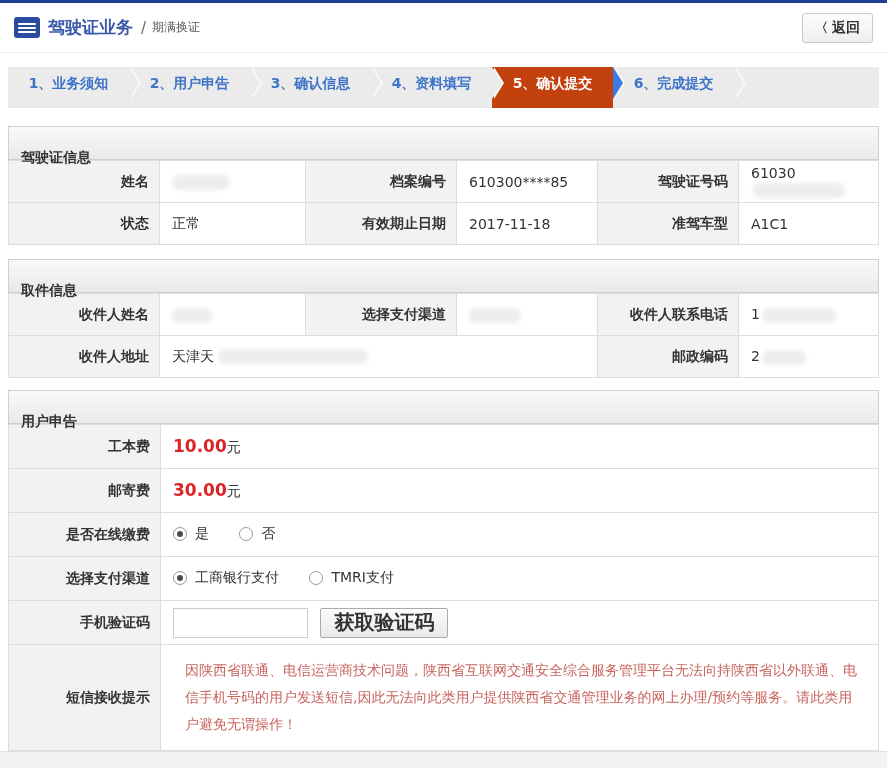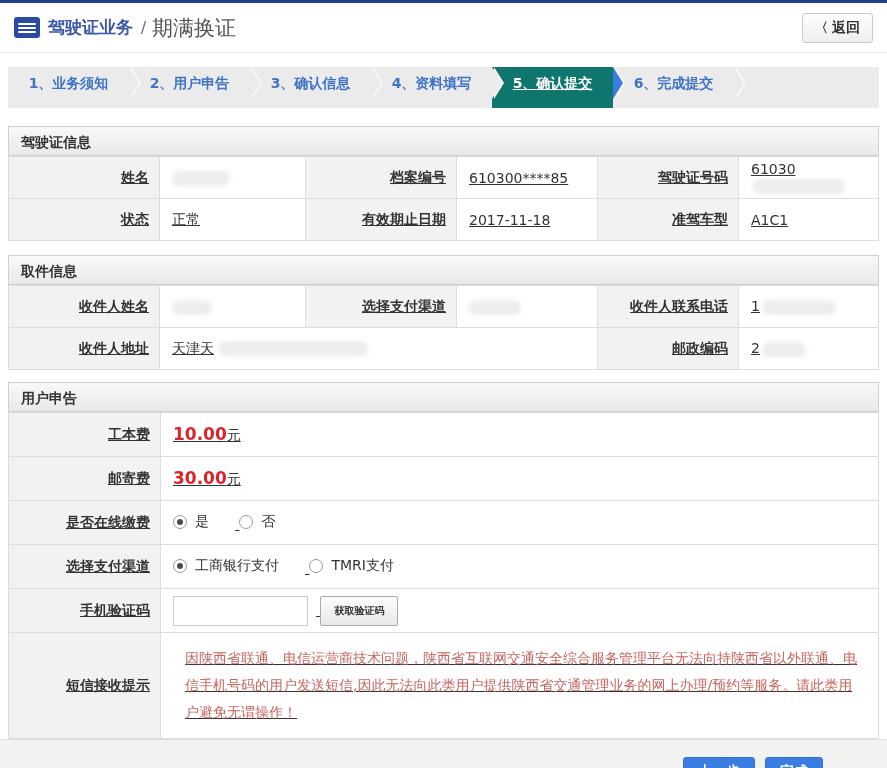--- a/index.html
+++ b/index.html
@@ -14,45 +14,45 @@
 
   
   .hdr { height: 50px; display: flex; align-items: center; padding: 0 14px;
          border-bottom: 1px solid #efefef; flex: 0 0 auto; }
   .hdr-icon { width: 26px; height: 21px; background: #2b4ba0; border-radius: 3px;
          display: inline-flex; flex-direction: column; justify-content: center; gap: 2px;
          padding: 3px 4px; margin-right: 8px; }
   .hdr-icon i { display: block; height: 2px; background: #fff; border-radius: 1px; }
   .hdr-title { color: #3a57a8; font-size: 17px; font-weight: bold; }
   .hdr-sep { color: #666; font-size: 15px; margin: 0 6px 0 8px; }
-  .hdr-sub { color: #555; font-size: 21px; }
+  .hdr-sub { color: #555; font-size: 12px; }
   .hdr-spacer { flex: 1; }
   .btn-back { height: 30px; padding: 0 12px; background: linear-gradient(#fdfdfd,#efefef);
          border: 1px solid #c9c9c9; border-radius: 3px; color: #333; font-size: 14px;
          font-weight: bold; cursor: pointer; display: inline-flex; align-items: center; gap: 4px; }
   .btn-back .chev { font-size: 13px; font-weight: bold; }
 
   
   .steps { display: flex; height: 41px; margin: 14px 8px 18px; background: #ebebeb; flex: 0 0 auto; }
   .step { position: relative; width: 121px; line-height: 32px; text-align: center;
           color: #3e73c8; font-weight: bold; font-size: 14px; background: #ebebeb; cursor: pointer; }
   .step::before, .step::after { content: ""; position: absolute; top: 0;
           border-top: 16px solid transparent; border-bottom: 16px solid transparent; }
   .step::after  { left: 100%; border-left: 10px solid #ebebeb; z-index: 2; }
   .step::before { left: calc(100% + 2px); border-left: 10px solid #f9f9f9; z-index: 1; }
-  .step.active { background: #0f766e; color: #fff; text-decoration: underline; }
+  .step.active { background: #c2410c; color: #fff; }
   .step.active::after { border-left-color: #3a7de2; }
   .steps-fill { flex: 1; background: #ebebeb; }
 
   
   .content { margin: 0 8px; flex: 0 0 auto; }
-  .sec-hd { height: 30px; line-height: 28px; padding: 1px 12px; font-weight: bold; color: #333;
+  .sec-hd { height: 30px; line-height: 28px; padding: 16px 12px; font-weight: bold; color: #333;
             background: linear-gradient(#f9f9f9,#e9e9e9); border: 1px solid #cfcfcf; }
   table { width: 100%; border-collapse: collapse; border: 1px solid #d8d8d8; border-top: none;
-          table-layout: fixed; text-decoration: underline; }
+          table-layout: fixed; }
   th, td { border: 1px solid #ddd; font-size: 14px; height: 42px; }
   th { background: #f2f2f2; text-align: right; padding-right: 10px; font-weight: bold; color: #333; }
   td { background: #fff; text-align: left; padding-left: 12px; color: #333; }
   .mb14 { margin-bottom: 14px; } .mb12 { margin-bottom: 12px; }
 
   .redacted { display: inline-block; height: 15px; border-radius: 7px;
               background: #e9e9e9; filter: blur(2px); vertical-align: middle; opacity: .8; }
 
   
   .pay-table th { width: 152px; }
@@ -60,21 +60,21 @@
   .price { color: #dc2428; font-size: 17px; font-weight: bold; }
   .unit { color: #333; font-size: 14px; }
   .radio-opt { display: inline-flex; align-items: center; gap: 8px; margin-right: 26px; cursor: pointer; }
   .radio { width: 14px; height: 14px; border: 1px solid #9a9a9a; border-radius: 50%;
            background: #fff; display: inline-block; position: relative; }
   .radio.checked::after { content: ""; position: absolute; left: 3px; top: 3px;
            width: 6px; height: 6px; border-radius: 50%; background: #4a4a4a; }
   .code-input { width: 135px; height: 30px; border: 1px solid #ccc; padding: 0 6px;
            font-size: 14px; margin-right: 8px; vertical-align: middle; }
   .btn-code { height: 30px; padding: 0 13px; background: linear-gradient(#fcfcfc,#e9e9e9);
-           border: 1px solid #aaa; border-radius: 2px; font-size: 10px; font-weight: bold;
+           border: 1px solid #aaa; border-radius: 2px; font-size: 20px; font-weight: bold;
            color: #333; cursor: pointer; vertical-align: middle; }
   .warn-cell { padding: 12px 14px 12px 24px; line-height: 27px; height: auto; }
   .warn-text { color: #c8655f; font-size: 14px; }
 
   
   .footer { margin-top: auto; height: 66px; background: #f2f2f1; border-top: 1px solid #e0e0e0;
             border-bottom: 2px solid #e6e6e5; display: flex; align-items: center;
             justify-content: flex-end; padding-right: 64px; gap: 10px; flex: 0 0 auto; }
   .btn-blue { height: 29px; padding: 0 14px; background: #3a7de2; border: 1px solid #3573d2;
             border-radius: 3px; color: #fff; font-size: 14px; font-weight: bold; cursor: pointer; }

